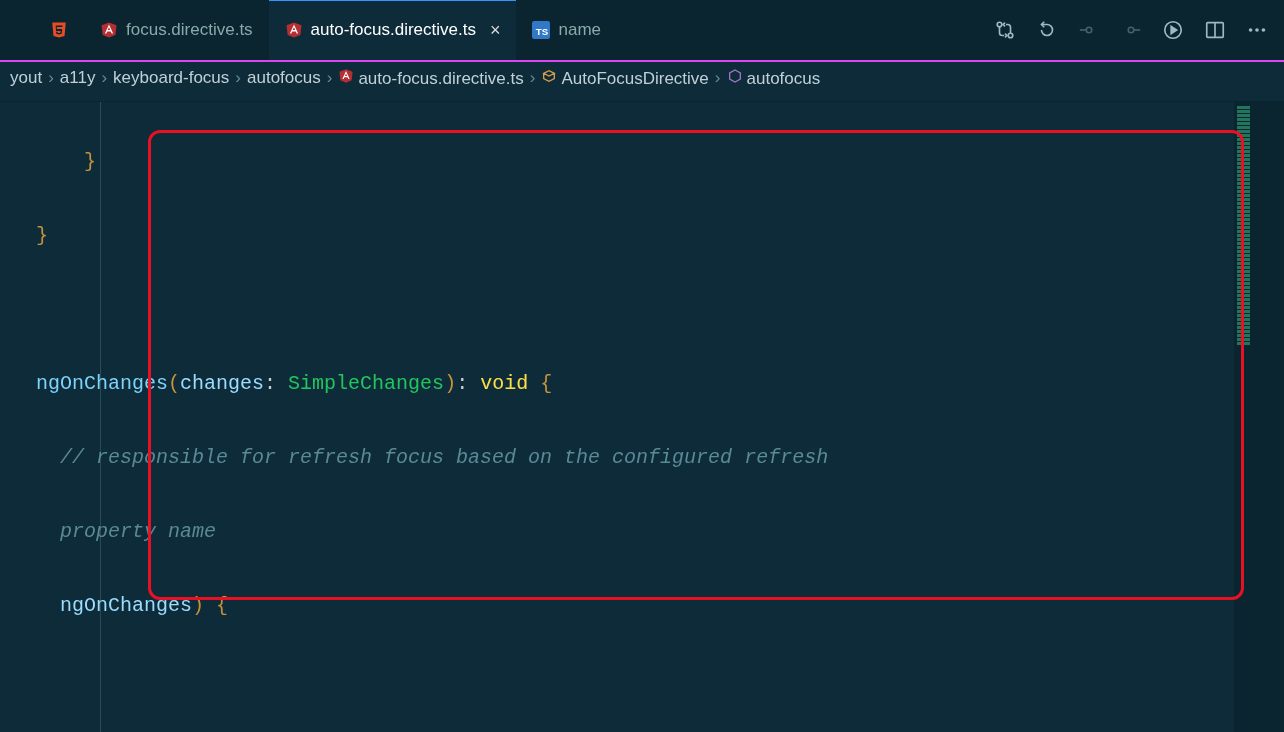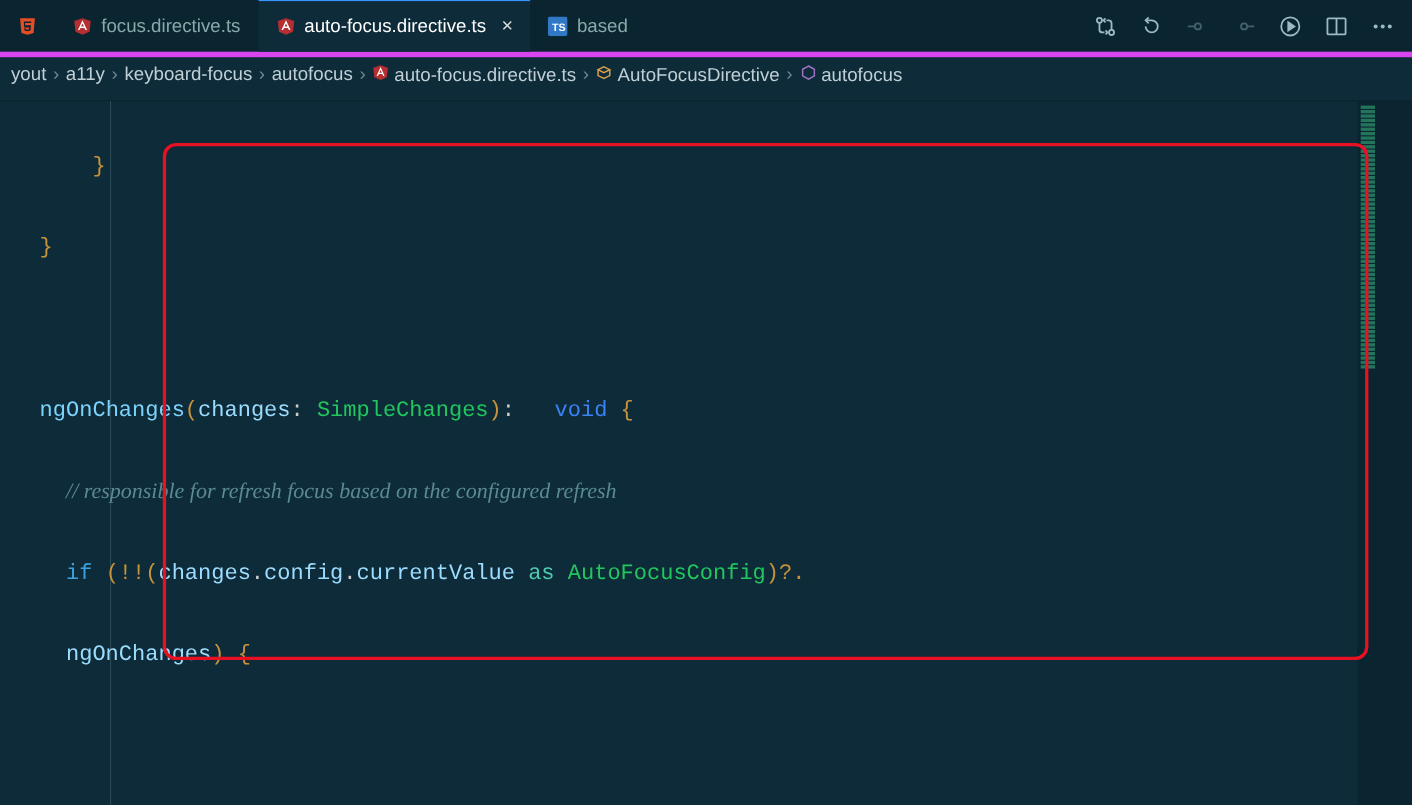--- a/index.html
+++ b/index.html
@@ -10,22 +10,23 @@
     color: #cccccc;
     width: 1284px;
     height: 732px;
     overflow: hidden;
     position: relative;
   }
   .tabs {
     display: flex;
     align-items: center;
     background: #0a2430;
-    height: 52px;
-    border-bottom: 5px solid #d946ef;
+    height: 62px;
+    border-bottom: 2px solid #d946ef;
+    padding-left: 34px;
   }
   .tab {
     display: flex;
     align-items: center;
     padding: 0 16px;
     height: 100%;
     gap: 8px;
     font-family: -apple-system, BlinkMacSystemFont, "Segoe UI", sans-serif;
     font-size: 17px;
     color: #8aa;
@@ -123,25 +124,25 @@
     font-size: 2px;
     line-height: 3px;
     color: #5a9;
     overflow: hidden;
   }
   .minimap div { height: 3px; margin-bottom:1px; background: linear-gradient(90deg, #3a7 0%, #3a7 30%, transparent 30%); opacity:0.6;}
   
   .c-fn { color: #7dd3fc; }
   .c-param { color: #9cdcfe; }
   .c-type { color: #22c55e; }
-  .c-kw { color: #3b82f6; margin-left: 24px; }
+  .c-kw { color: #fde047; }
   .c-kwblue { color: #3da0e0; }
   .c-punct { color: #c8923a; }
   .c-brace { color: #c8923a; }
-  .c-comment { color: #5a8a95; font-style: italic; font-family: Liberation Serif, serif; }
+  .c-comment { color: #5a8a95; font-style: italic; }
   .c-prop { color: #9cdcfe; }
   .c-op { color: #cccccc; }
   .c-as { color: #4ec9b0; }
   svg { display:block; }
 </style>
 </head>
 <body>
 
 <div class="tabs">
   <div class="tab">
@@ -170,21 +171,21 @@
     <span>auto-focus.directive.ts</span>
     <span class="close-x">×</span>
   </div>
   <div class="tab">
     <span class="tab-icon">
       <svg viewBox="0 0 24 24">
           <rect width="24" height="24" rx="3" fill="#3178c6"></rect>
           <text x="5" y="18" font-size="13" fill="#fff" font-family="sans-serif" font-weight="bold">TS</text>
         </svg>
     </span>
-    <span>based</span>
+    <span>name</span>
   </div>
   <div class="toolbar-right">
     <span class="tool-icon">
       <svg viewBox="0 0 24 24" stroke="#9bbac4" stroke-width="1.8" fill="none">
           <circle cx="6" cy="6" r="2.5"></circle>
           <circle cx="18" cy="18" r="2.5"></circle>
           <path d="M6 8.5V15a3 3 0 003 3h2M18 15.5V9a3 3 0 00-3-3h-2"></path>
           <path d="M12 4l-2 2 2 2M12 20l2-2-2-2"></path>
         </svg>
     </span>
@@ -264,21 +265,21 @@
 </div>
 
 <div class="editor">
   <div class="fold-line"></div>
   <div class="code">
 <div class="line">      <span class="c-brace">}</span></div>
 <div class="line">  <span class="c-brace">}</span></div>
 <div class="line"></div>
 <div class="line">  <span class="c-fn">ngOnChanges</span><span class="c-punct">(</span><span class="c-param">changes</span><span class="c-op">: </span><span class="c-type">SimpleChanges</span><span class="c-punct">)</span><span class="c-op">: </span><span class="c-kw">void</span><span class="c-brace"> {</span></div>
 <div class="line">    <span class="c-comment">// responsible for refresh focus based on the configured refresh</span></div>
-<div class="line">    <span class="c-kwblue">if </span><span class="c-punct">(!!(</span><span class="c-prop">changes</span><span class="c-op">.</span><span class="c-prop">config</span><span class="c-op">.</span><span class="c-prop">currentValue</span><span class="c-as"> as </span><span class="c-type">AutoFocusConfig</span><span class="c-punct">)?.</span></div>
+<div class="line">    <span class="c-comment">property name</span></div>
 <div class="line">    <span class="c-prop">ngOnChanges</span><span class="c-punct">) {</span></div>
 <div class="line">      </div>
 
 
 
 
 
 
 
   </div>

